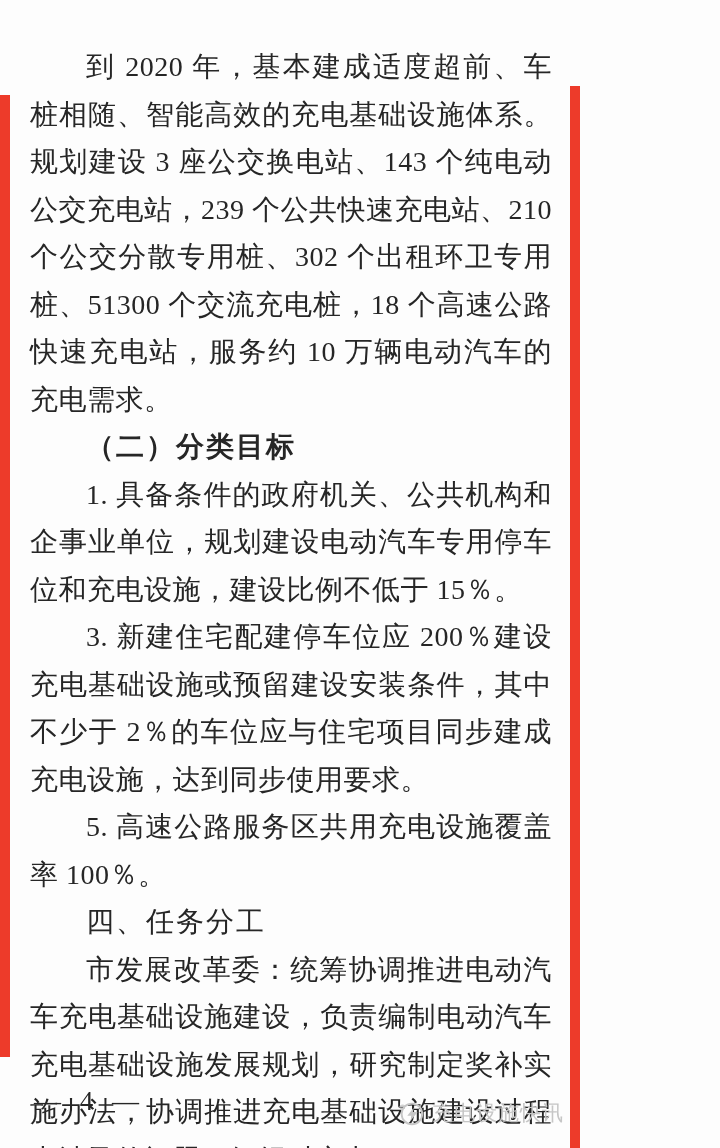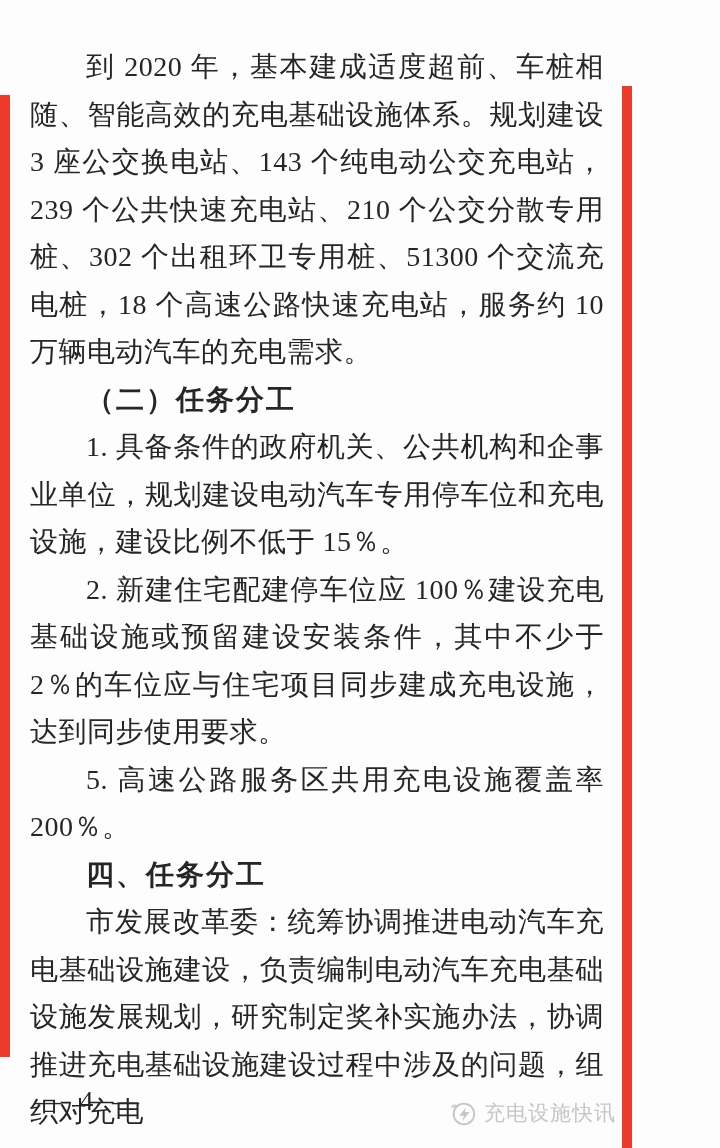--- a/index.html
+++ b/index.html
@@ -2,21 +2,21 @@
 <html style="--bg: #fdfdfd; --accent-red: #ed3b2a; --text-color: #262626; --watermark-color: #c6c6c6;"><head>
 <meta charset="utf-8">
 <style>
   html, body {
     margin: 0;
     padding: 0;
     background: var(--bg, #fdfdfd);
   }
   .page {
     position: relative;
-    width: 632px;
+    width: 580px;
     height: 1148px;
     background: var(--bg, #fdfdfd);
     overflow: hidden;
     font-family: "Liberation Serif", "DejaVu Serif", serif;
   }
   .red-bar {
     position: absolute;
     width: 10px;
     background: var(--accent-red, #ed3b2a);
   }
@@ -37,21 +37,21 @@
   }
   .content p {
     margin: 0;
     text-indent: 2em;
   }
   .heading-sub {
     font-weight: bold;
     letter-spacing: 2px;
   }
   .heading-main {
-    font-weight: bold;
+    font-weight: normal;
     font-family: "Liberation Sans", "DejaVu Sans", sans-serif;
     letter-spacing: 2px;
   }
 
   .page-number {
     position: absolute;
     left: 34px;
     top: 1086px;
     font-size: 27px;
     color: var(--text-color, #262626);
@@ -78,24 +78,24 @@
 </head>
 <body>
 
 <div class="page">
 
   <div class="red-bar left"></div>
   <div class="red-bar right"></div>
 
   <main class="content">
     <p>到 2020 年，基本建成适度超前、车桩相随、智能高效的充电基础设施体系。规划建设 3 座公交换电站、143 个纯电动公交充电站，239 个公共快速充电站、210 个公交分散专用桩、302 个出租环卫专用桩、51300 个交流充电桩，18 个高速公路快速充电站，服务约 10 万辆电动汽车的充电需求。</p>
-    <p class="heading-sub">（二）任务分工</p>
+    <p class="heading-sub">（二）分类目标</p>
     <p>1. 具备条件的政府机关、公共机构和企事业单位，规划建设电动汽车专用停车位和充电设施，建设比例不低于 15％。</p>
-    <p>2. 新建住宅配建停车位应 100％建设充电基础设施或预留建设安装条件，其中不少于 2％的车位应与住宅项目同步建成充电设施，达到同步使用要求。</p>
-    <p>5. 高速公路服务区共用充电设施覆盖率 200％。</p>
+    <p>3. 新建住宅配建停车位应 200％建设充电基础设施或预留建设安装条件，其中不少于 2％的车位应与住宅项目同步建成充电设施，达到同步使用要求。</p>
+    <p>5. 高速公路服务区共用充电设施覆盖率 100％。</p>
     <p class="heading-main">四、任务分工</p>
     <p>市发展改革委：统筹协调推进电动汽车充电基础设施建设，负责编制电动汽车充电基础设施发展规划，研究制定奖补实施办法，协调推进充电基础设施建设过程中涉及的问题，组织对充电</p>
   </main>
 
   <div class="page-number">— 4 —</div>
 
   <div class="watermark">
     <span class="wm-icon">
       <svg width="30" height="30" viewBox="0 0 32 32" aria-hidden="true">
         <circle cx="17" cy="17" r="11" fill="none" stroke="currentColor" stroke-width="2"></circle>

